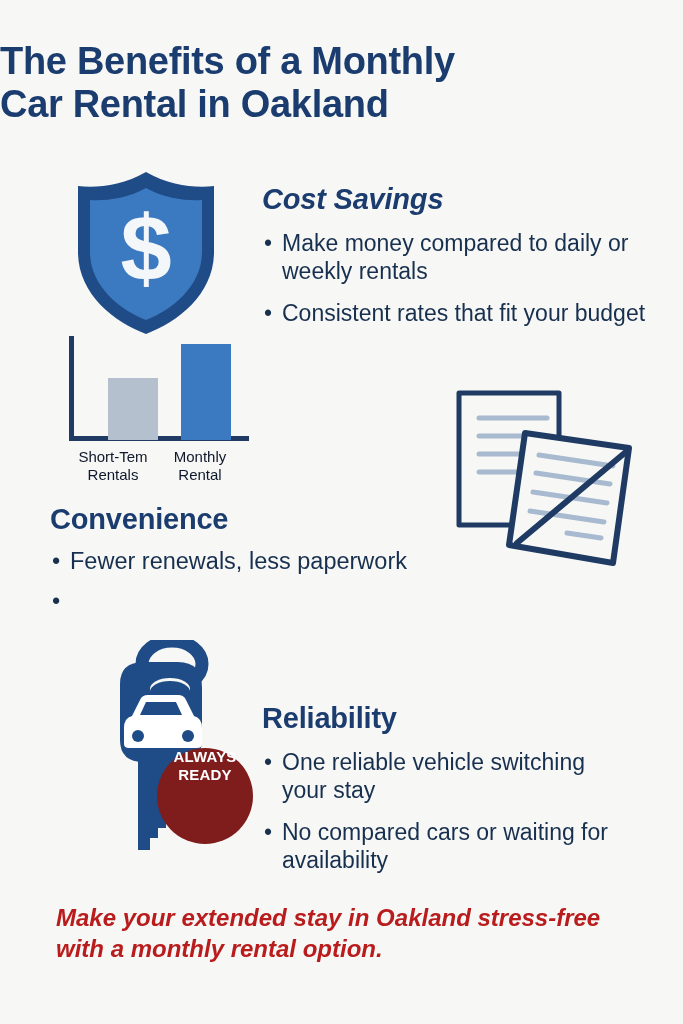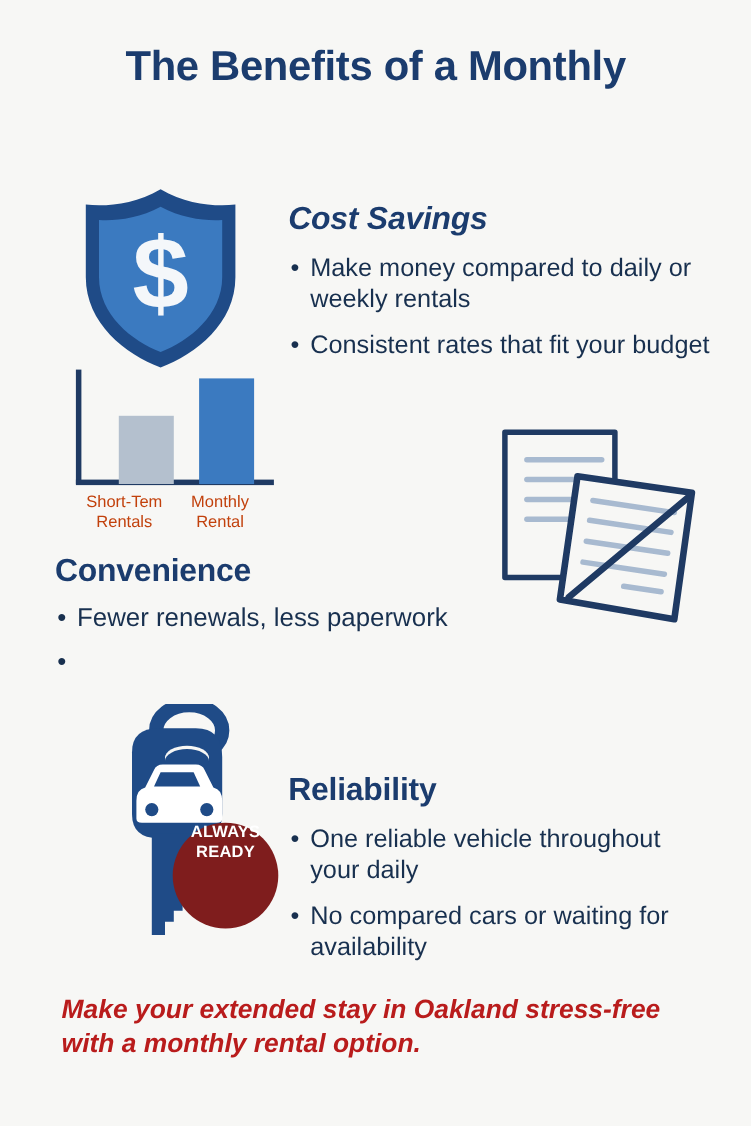--- a/index.html
+++ b/index.html
@@ -21,21 +21,20 @@
     inset: 0;
     background: #f7f7f5;
   }
 
   
   .title {
     position: absolute;
     left: 0;
     top: 40px;
     width: 683px;
-    text-align: center;
     font-size: 38px;
     font-weight: bold;
     line-height: 1.13;
     letter-spacing: -0.3px;
     color: #1b3c6e;
   }
   .title .line { display: block; }
 
   
   .heading {
@@ -133,21 +132,21 @@
   .chart-labels {
     position: absolute;
     left: 6px;
     top: 118px;
     width: 180px;
     display: flex;
   }
   .chart-label {
     font-size: 15px;
     line-height: 1.22;
-    color: #c2410c;
+    color: #0f172a;
     text-align: center;
   }
   .chart-label.short { width: 88px; }
   .chart-label.monthly { width: 86px; }
 
   
   .docs {
     position: absolute;
     left: 447px;
     top: 385px;
@@ -216,20 +215,21 @@
   }
   .footer .line { display: block; }
 </style>
 </head>
 <body>
 
 <div class="page">
 
   <div class="title">
     <span class="line">The Benefits of a Monthly</span>
+    <span class="line">Car Rental in Oakland</span>
   </div>
 
   <div class="shield-wrap">
     <svg width="160" height="170" viewBox="0 0 160 170" xmlns="http://www.w3.org/2000/svg">
       <path d="M80 4 C56 18, 30 20, 12 18 L12 84 C12 126, 48 154, 80 166 C112 154, 148 126, 148 84 L148 18 C130 20, 104 18, 80 4 Z" fill="#1f4b87"></path>
       <path d="M80 20 C60 31, 38 33, 24 32 L24 84 C24 118, 54 142, 80 152 C106 142, 136 118, 136 84 L136 32 C122 33, 100 31, 80 20 Z" fill="#3b7ac0"></path>
       <text x="80" y="112" font-family="Liberation Sans, sans-serif" font-size="92" font-weight="bold" fill="#f4f7fa" text-anchor="middle">$</text>
     </svg>
   </div>
 
@@ -328,21 +328,21 @@
       <span>ALWAYS</span>
       <span>READY</span>
     </div>
   </div>
 
   <div class="rel-text">
     <div class="heading">Reliability</div>
     <ul class="bullets">
       <li>
         <span class="dot">•</span>
-        <span>One reliable vehicle throughout your daily</span>
+        <span>One reliable vehicle switching your stay</span>
       </li>
       <li>
         <span class="dot">•</span>
         <span>No compared cars or waiting for availability</span>
       </li>
     </ul>
   </div>
 
   <div class="footer">
     <span class="line">Make your extended stay in Oakland stress-free</span>

